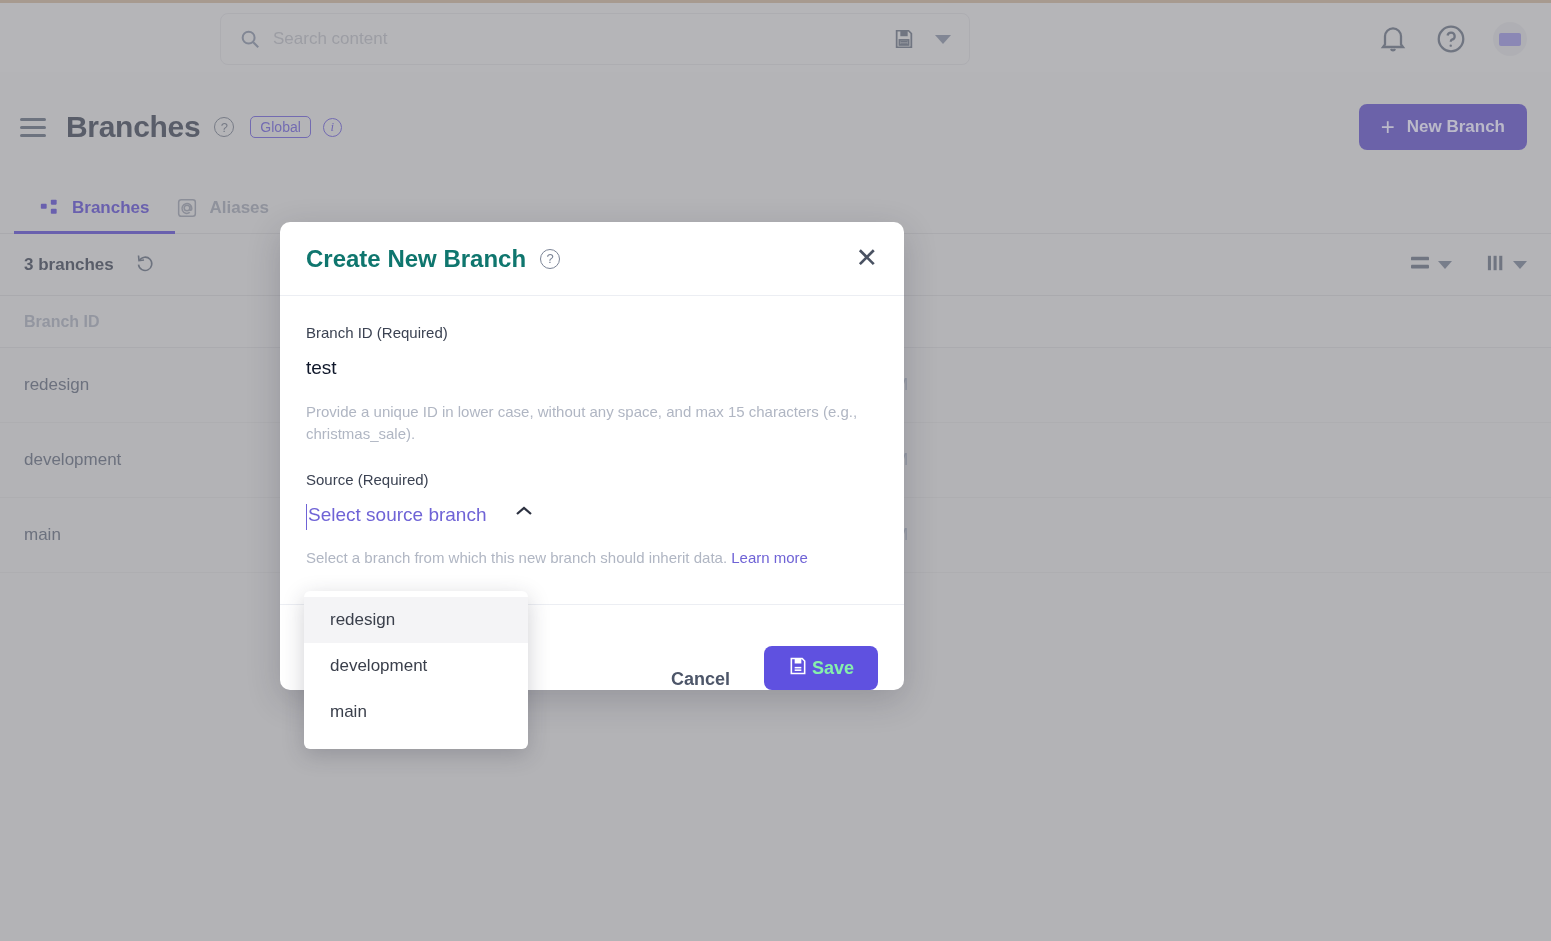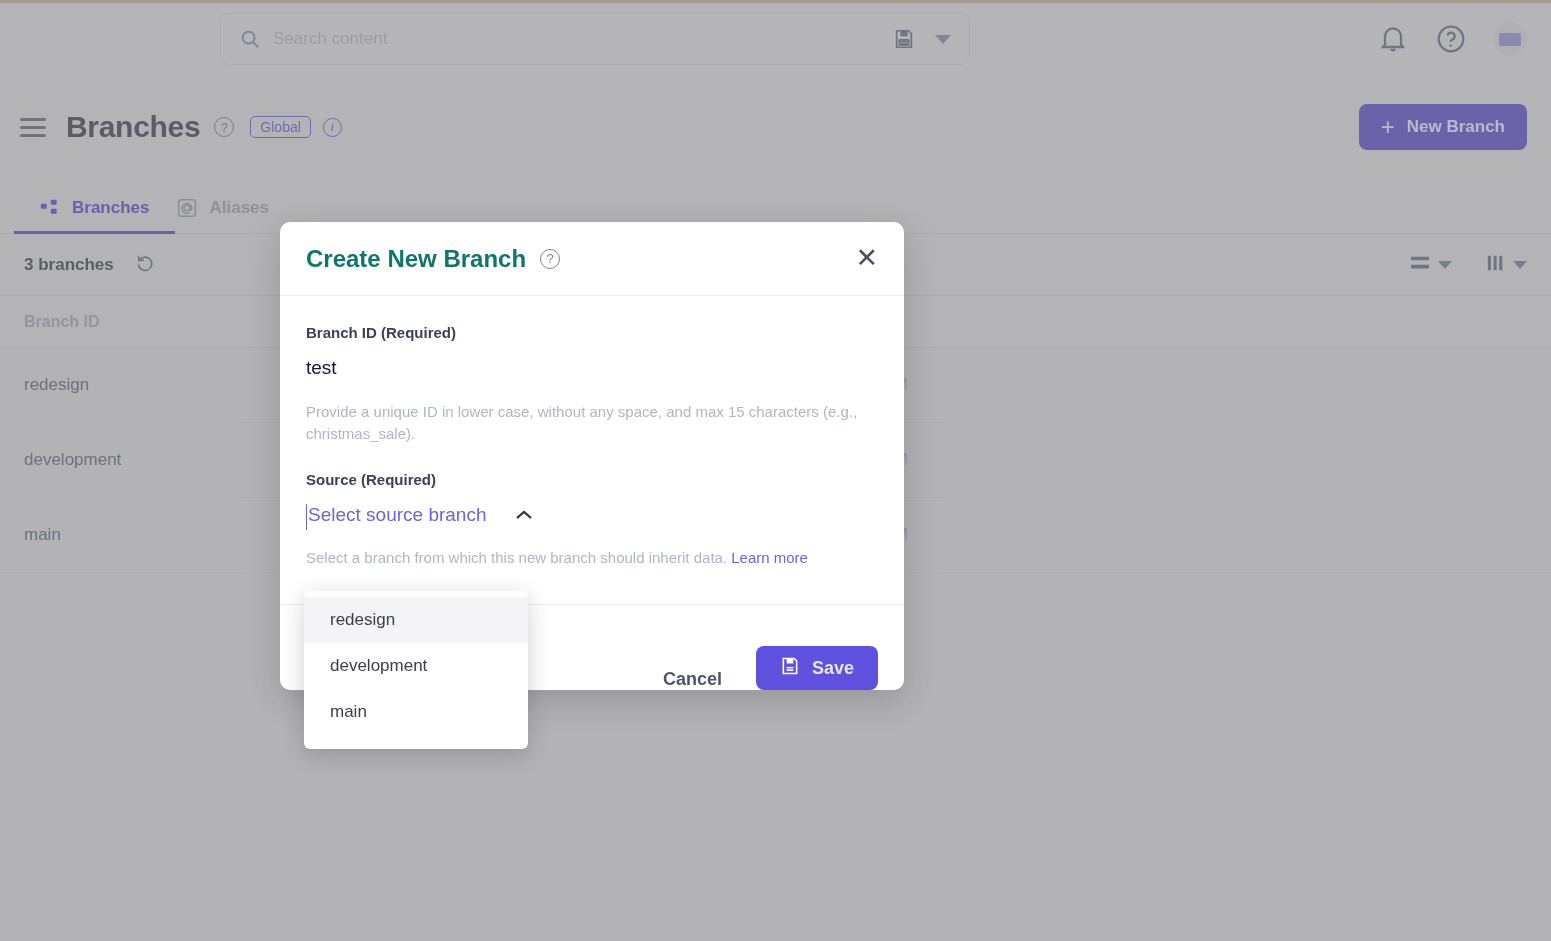--- a/index.html
+++ b/index.html
@@ -181,56 +181,56 @@
     display: inline-flex; align-items: center; justify-content: center;
     font-size: 13px; margin-left: 14px; cursor: pointer;
   }
   .modal-close {
     margin-left: auto; background: none; border: none; cursor: pointer;
     color: #4a5262; font-size: 27px; line-height: 1;
     font-family: "Liberation Sans", sans-serif;
   }
   .modal-body { padding: 28px 26px 10px 26px; }
   .field-label {
-    font-size: 15px; font-weight: bold; color: #3b4252; margin-bottom: 16px;
+    font-size: 15px; font-weight: normal; color: #3b4252; margin-bottom: 16px;
   }
   .text-input {
     width: 100%; border: none; outline: none;
     font-family: "Liberation Sans", sans-serif;
     font-size: 19px; color: #0f172a;
     padding: 0 0 6px 0; background: transparent;
   }
   .field-hint {
     font-size: 15px; color: #b0b6c3; line-height: 1.45; margin-top: 16px;
   }
   .field-hint .link { color: #6f63d6; cursor: pointer; }
   .field-block { margin-bottom: 26px; }
   .select-row {
-    display: flex; align-items: center; cursor: pointer;
+    display: flex; cursor: pointer;
     border-bottom: 1px solid #ffffff;
   }
   .select-value {
     font-size: 19px; color: #6f63d6; padding-bottom: 4px;
     border-left: 1px solid #6f63d6; padding-left: 1px;
   }
   .chev-up { margin-left: 26px; }
   .modal-footer {
     height: 86px; display: flex; align-items: flex-end; justify-content: flex-end;
     gap: 34px; padding: 0 26px; border-top: 1px solid #eceef3;
   }
   .btn-cancel {
     background: none; border: none; cursor: pointer;
     font-size: 18px; font-weight: bold; color: #4d5669;
     font-family: "Liberation Sans", sans-serif;
   }
   .btn-save {
     height: 44px; padding: 0 24px; border: none; border-radius: 8px;
-    background: #5f51e0; color: #e5e5e5; cursor: pointer;
+    background: #5f51e0; color: #86efac; cursor: pointer;
     font-size: 18px; font-weight: bold;
-    display: flex; align-items: center; gap: 12px;
+    display: flex; align-items: center; gap: 4px;
     font-family: "Liberation Sans", sans-serif;
   }
 
   
   .dropdown {
     position: absolute; left: 304px; top: 591px;
     width: 224px; background: #ffffff;
     border-radius: 6px;
     box-shadow: 0 6px 22px rgba(40,40,60,0.22);
     padding: 6px 0 14px 0;

